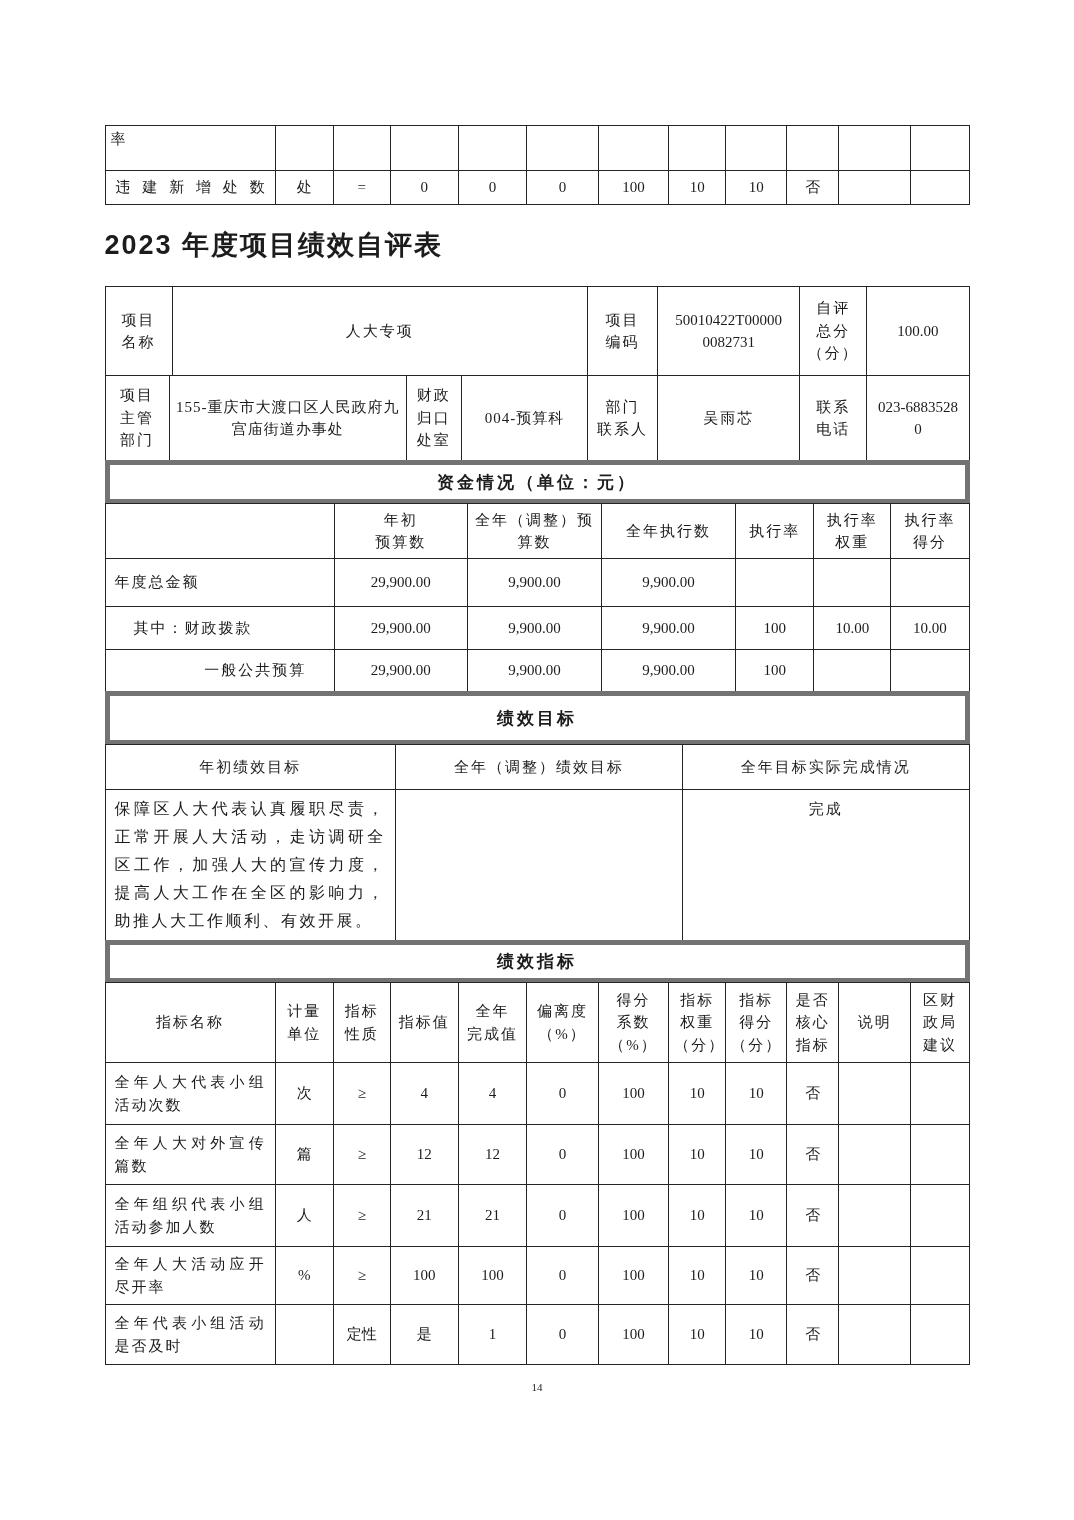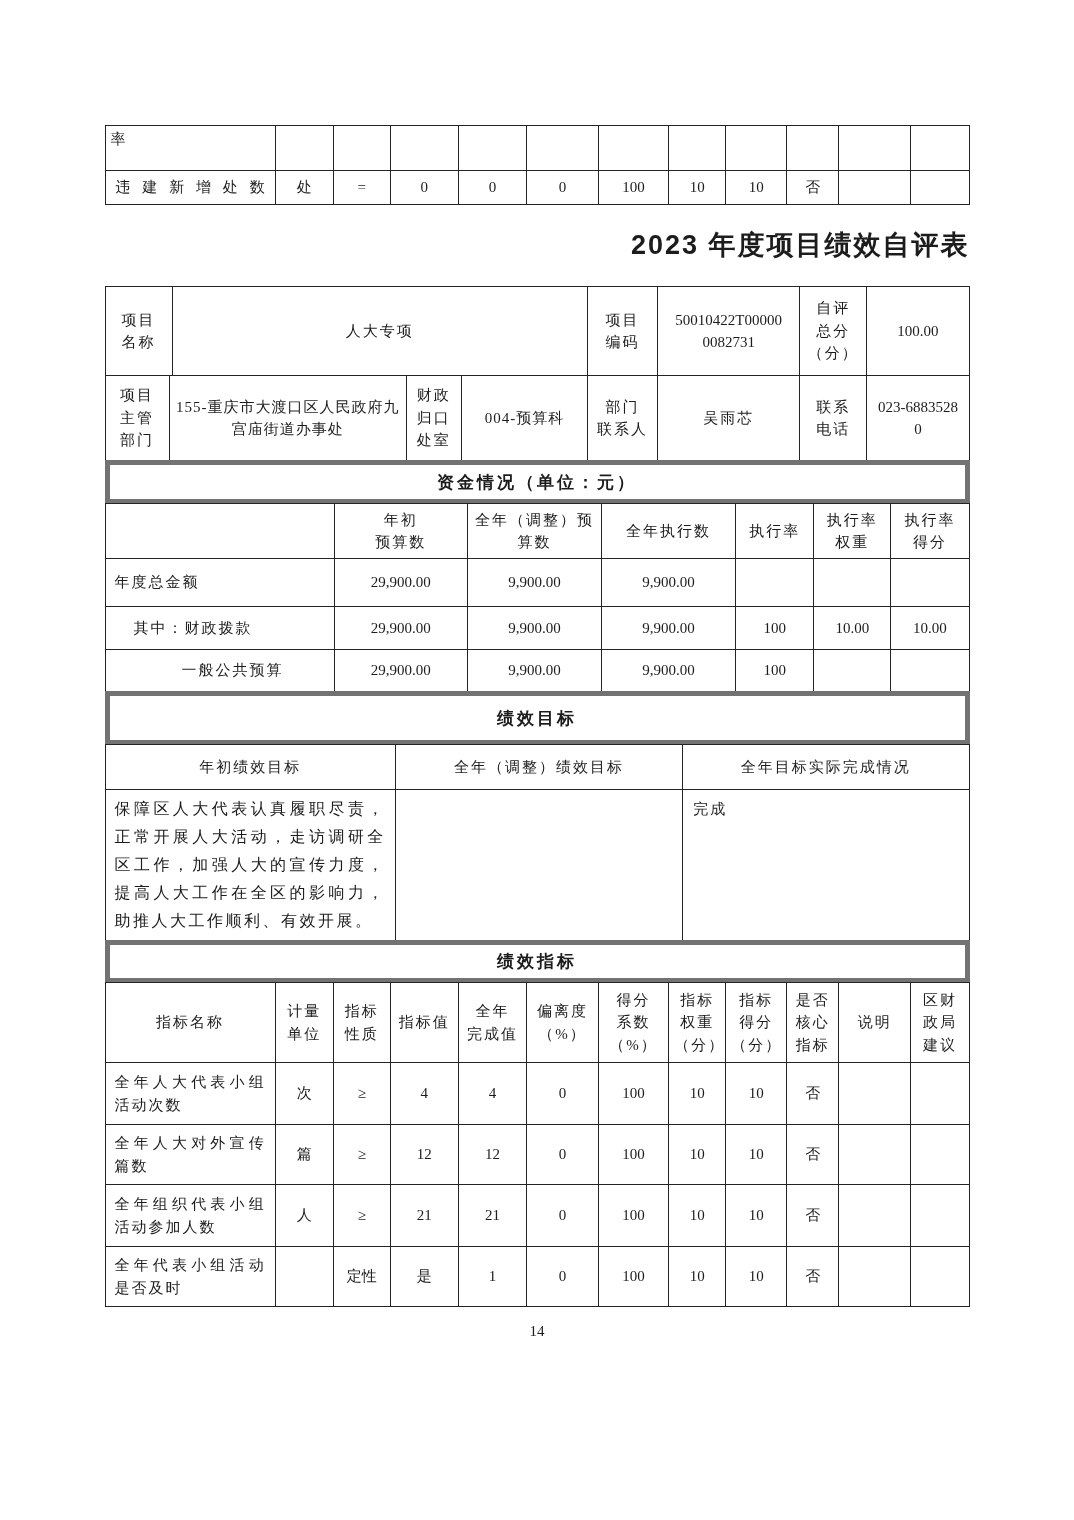--- a/index.html
+++ b/index.html
@@ -12,48 +12,48 @@
 
   table { border-collapse: collapse; table-layout: fixed; width: 865px; margin-top: -1px; }
   table.first { margin-top: 0; }
   td {
     border: 1px solid #242424; font-size: 15px; text-align: center;
     vertical-align: middle; padding: 2px 5px; white-space: pre-line;
     overflow: hidden; line-height: 1.5;
   }
 
   .doc-title {
-    text-align: right; font-family: "Liberation Sans", "DejaVu Sans", sans-serif;
+    text-align: left; font-family: "Liberation Sans", "DejaVu Sans", sans-serif;
     font-weight: bold; font-size: 27px; letter-spacing: 2px;
     margin: 22px 0 24px 0;
   }
 
   .section {
     width: 865px; box-sizing: border-box; border: 5px solid #737373; margin-top: -1px;
     display: flex; align-items: center; justify-content: center;
     font-weight: bold; font-size: 17px; letter-spacing: 3px;
   }
 
   .lab  { letter-spacing: 2px; }
   .tl   { vertical-align: top; text-align: left; }
   .name { text-align: justify; padding: 4px 9px; letter-spacing: 2px; }
   .dist { text-align: justify; text-align-last: justify; padding: 4px 10px; }
   .para {
     vertical-align: top; text-align: justify; font-size: 16px;
     line-height: 28px; letter-spacing: 2.5px; padding: 5px 9px;
   }
-  .done { vertical-align: top; text-align: left; padding: 8px 10px; letter-spacing: 2px; }
+  .done { vertical-align: top; text-align: center; padding: 8px 10px; letter-spacing: 2px; }
   .fl  { text-align: left; padding-left: 9px;  letter-spacing: 2px; }
   .fl2 { text-align: left; padding-left: 28px; letter-spacing: 2px; }
-  .fl3 { text-align: left; padding-left: 76px; letter-spacing: 2px; }
+  .fl3 { text-align: center; padding-left: 76px; letter-spacing: 2px; }
   .code  { word-break: break-all; padding: 2px 14px; }
   .phone { word-break: break-all; padding: 2px 10px; }
   .mix { letter-spacing: 1px; }
 
-  .page-num { text-align: center; font-size: 15px; margin-top: 16px; }
+  .page-num { text-align: center; font-size: 11px; margin-top: 16px; }
 </style>
 </head>
 <body>
 
 <div class="page">
   <div class="content">
 
     <table class="first">
       <colgroup>
         <col style="width:170px">
@@ -318,20 +318,34 @@
         <td>21</td>
         <td>21</td>
         <td>0</td>
         <td>100</td>
         <td>10</td>
         <td>10</td>
         <td>否</td>
         <td></td>
         <td></td>
       </tr>
+      <tr style="height:58px">
+        <td class="name">全年人大活动应开尽开率</td>
+        <td>%</td>
+        <td>≥</td>
+        <td>100</td>
+        <td>100</td>
+        <td>0</td>
+        <td>100</td>
+        <td>10</td>
+        <td>10</td>
+        <td>否</td>
+        <td></td>
+        <td></td>
+      </tr>
       <tr style="height:60px">
         <td class="name">全年代表小组活动是否及时</td>
         <td></td>
         <td>定性</td>
         <td>是</td>
         <td>1</td>
         <td>0</td>
         <td>100</td>
         <td>10</td>
         <td>10</td>

